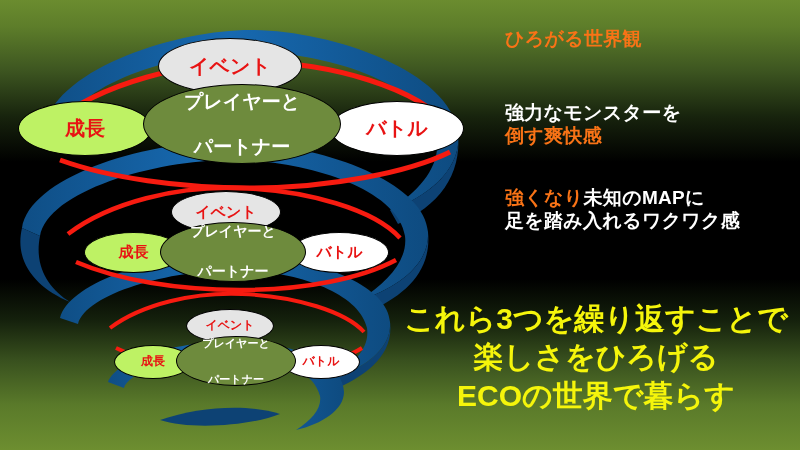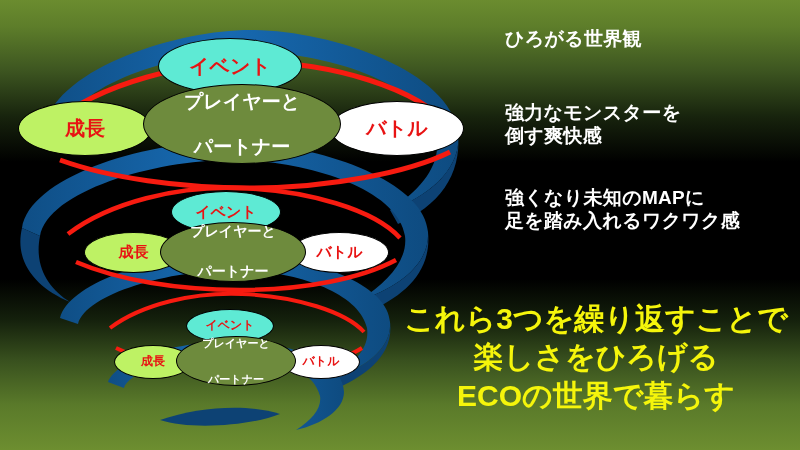--- a/index.html
+++ b/index.html
@@ -38,36 +38,36 @@
     position:absolute;
     border:1px solid #000;
     border-radius:50%;
     display:flex;align-items:center;justify-content:center;
     text-align:center;
     font-weight:bold;
     line-height:1.12;
     box-sizing:border-box;
     white-space:nowrap;
   }
-  .n-event  {background:#5eead4;color:#E81313;}
+  .n-event  {background:#e5e5e5;color:#E81313;}
   .n-center {background:#6E8B3D;color:#FFFFFF;}
   .n-growth {background:#bef264;color:#E81313;}
   .n-battle {background:#ffffff;color:#E81313;}
   .n-center{white-space:normal;gap:24px;}
 
   
   .caption{
     position:absolute;
     font-weight:bold;
     line-height:1.22;
     letter-spacing:.3px;
     white-space:nowrap;
   }
   .c-white{color:#FFFFFF;}
-  .c-yellow{color:#ffffff;}
+  .c-yellow{color:#f97316;}
 
   #cap-block1{left:505px;top:27px;font-size:19px;}
   #cap-block2{left:505px;top:101px;font-size:19px;}
   #cap-block3{left:505px;top:186px;font-size:19px;}
 
   #cap-final{
     position:absolute;left:398px;top:300px;width:396px;
     color:#F5F50B;font-weight:bold;font-size:30px;line-height:1.28;
     text-align:center;white-space:nowrap;
   }

